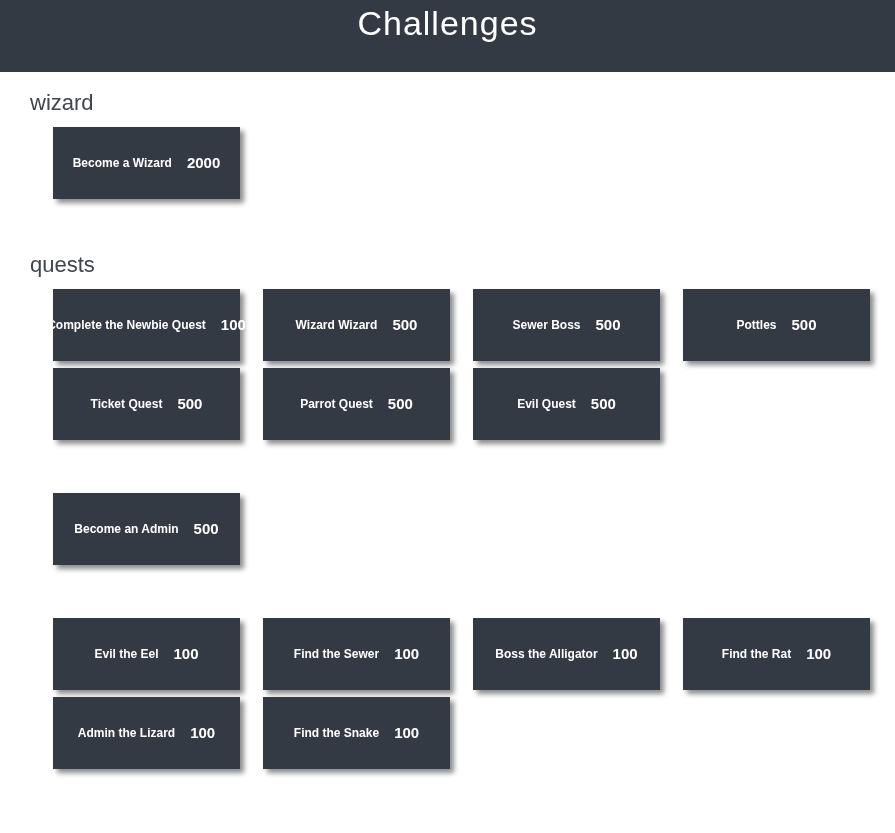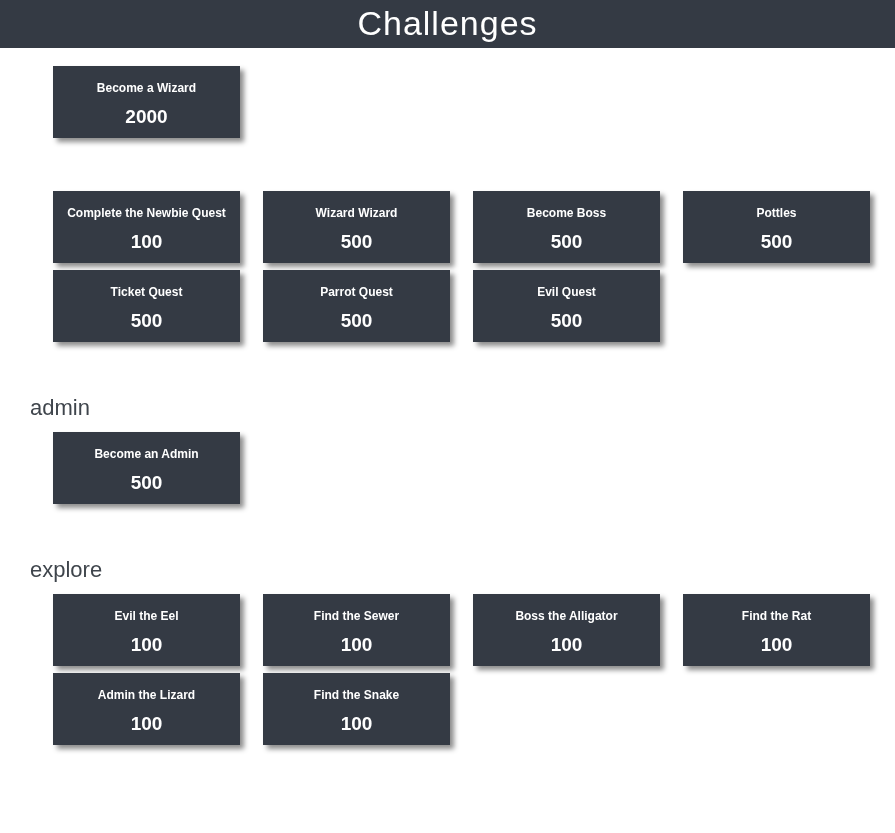--- a/index.html
+++ b/index.html
@@ -11,21 +11,21 @@
   }
   body {
     width: 895px;
     height: 833px;
     overflow: hidden;
   }
 
   
   .page-header {
     width: 100%;
-    height: 48px;
+    height: 72px;
     background: var(--header-bg, #343a44);
   }
   .page-header h1 {
     margin: 0;
     padding-top: 3px;
     text-align: center;
     color: #ffffff;
     font-size: 34px;
     font-weight: 400;
     letter-spacing: 1px;
@@ -56,70 +56,72 @@
   .challenge-card {
     width: 187px;
     height: 72px;
     margin: 0 23px 7px 0;
     padding: 0;
     border: 0;
     background: var(--card-bg, #343a44);
     color: var(--card-text, #ffffff);
     box-shadow: 4px 4px 5px var(--shadow-color, rgba(0,0,0,0.45));
     display: flex;
-    flex-direction: column;
+    flex-direction: row;
     align-items: center;
     justify-content: center;
     gap: 15px;
     cursor: pointer;
     font-family: inherit;
   }
   .challenge-name {
     font-size: 12px;
     font-weight: bold;
     line-height: 14px;
     white-space: nowrap;
   }
   .challenge-points {
-    font-size: 19px;
+    font-size: 15px;
     font-weight: bold;
     line-height: 14px;
   }
 </style>
 </head>
 <body>
 
 <header class="page-header">
   <h1>Challenges</h1>
 </header>
 
 <main>
   <section class="category">
+    <h3 class="category-title">wizard</h3>
     <div class="cards">
   <button class="challenge-card">
     <span class="challenge-name">Become a Wizard</span>
     <span class="challenge-points">2000</span>
   </button>
 </div>
   </section>
 
   <section class="category">
+    <h3 class="category-title">quests</h3>
     <div class="cards">
   <button class="challenge-card">
     <span class="challenge-name">Complete the Newbie Quest</span>
     <span class="challenge-points">100</span>
   </button>
 
   <button class="challenge-card">
     <span class="challenge-name">Wizard Wizard</span>
     <span class="challenge-points">500</span>
   </button>
 
   <button class="challenge-card">
-    <span class="challenge-name">Become Boss</span>
+    <span class="challenge-name">Sewer Boss</span>
     <span class="challenge-points">500</span>
   </button>
 
   <button class="challenge-card">
     <span class="challenge-name">Pottles</span>
     <span class="challenge-points">500</span>
   </button>
 
   <button class="challenge-card">
     <span class="challenge-name">Ticket Quest</span>
@@ -132,31 +134,29 @@
   </button>
 
   <button class="challenge-card">
     <span class="challenge-name">Evil Quest</span>
     <span class="challenge-points">500</span>
   </button>
 </div>
   </section>
 
   <section class="category">
-    <h3 class="category-title">admin</h3>
     <div class="cards">
   <button class="challenge-card">
     <span class="challenge-name">Become an Admin</span>
     <span class="challenge-points">500</span>
   </button>
 </div>
   </section>
 
   <section class="category">
-    <h3 class="category-title">explore</h3>
     <div class="cards">
   <button class="challenge-card">
     <span class="challenge-name">Evil the Eel</span>
     <span class="challenge-points">100</span>
   </button>
 
   <button class="challenge-card">
     <span class="challenge-name">Find the Sewer</span>
     <span class="challenge-points">100</span>
   </button>

